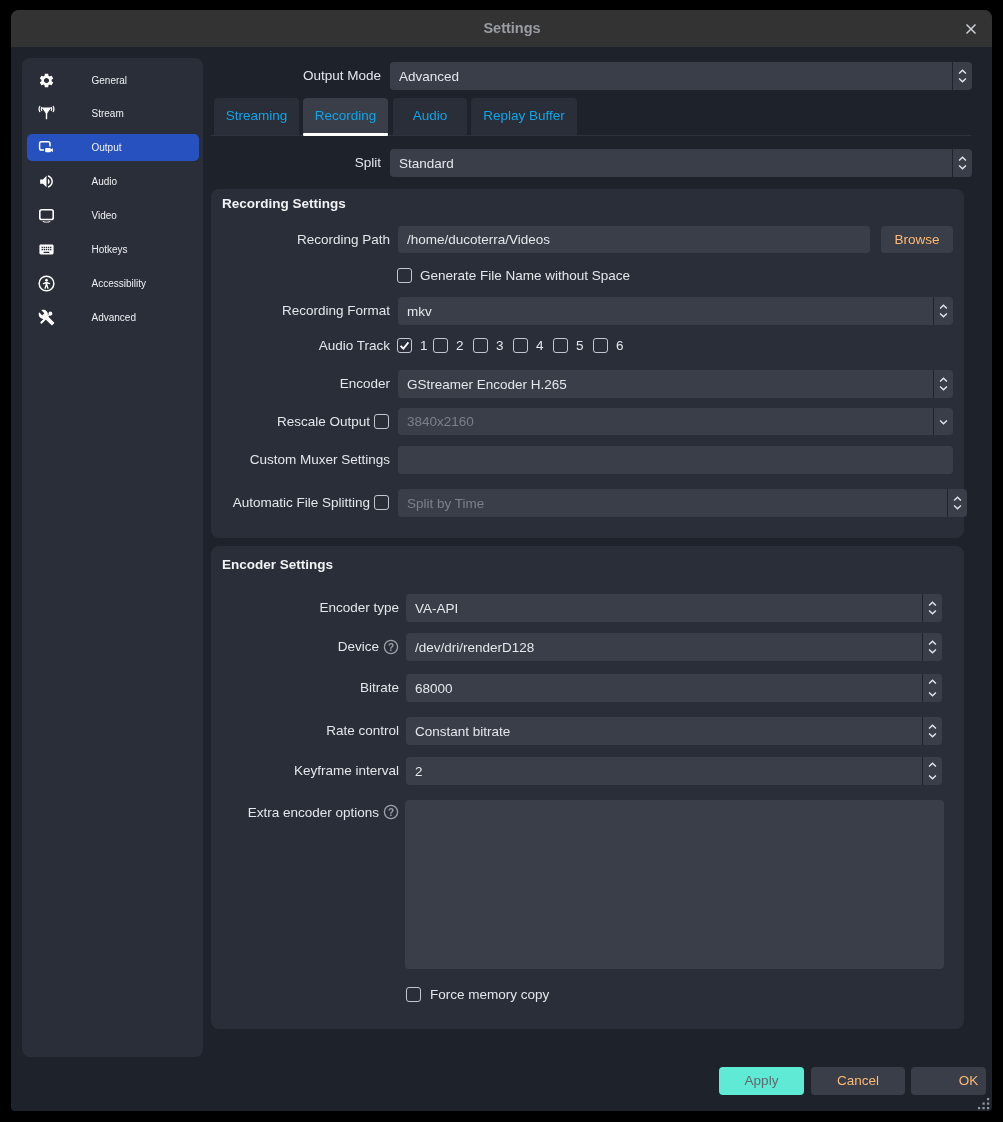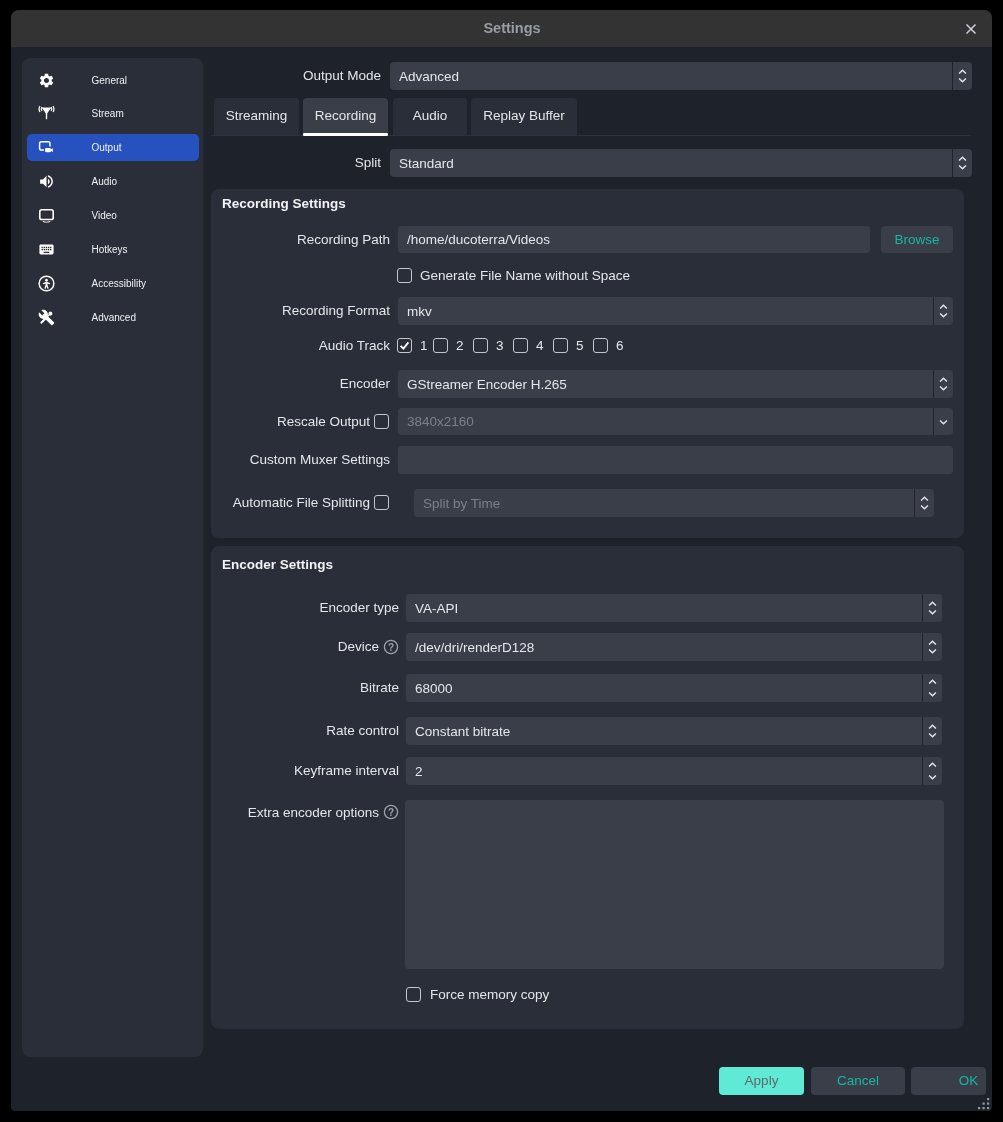--- a/index.html
+++ b/index.html
@@ -30,23 +30,23 @@
 .fld .sx { position:absolute; right:0; top:0; bottom:0; width:20px;
   border-left:1px solid #20232b; display:flex; flex-direction:column;
   align-items:center; justify-content:center; }
 .fld.dis { color:#7a8089; }
 .panel { position:absolute; left:211px; width:753px; background:#2a2e38; border-radius:8px; }
 .ptitle { position:absolute; left:222px; font-weight:bold; font-size:13.5px;
   color:#f0f2f4; height:16px; line-height:16px; }
 .cb { position:absolute; width:15px; height:15px; border:1px solid #c2c6cd;
   border-radius:3px; background:transparent; }
 .btn { position:absolute; height:28px; background:#3a3e49; border-radius:4px;
-  text-align:center; line-height:28px; color:#14b8a6; font-size:13.5px; }
+  text-align:center; line-height:28px; color:#fdba74; font-size:13.5px; }
 .tab { position:absolute; top:98px; height:38px; background:#2a2e38;
-  border-radius:4px 4px 0 0; text-align:center; line-height:36px; color:#e5e5e5; }
+  border-radius:4px 4px 0 0; text-align:center; line-height:36px; color:#0ea5e9; }
 .tab.sel { background:#3a3e49; }
 .chv { display:block; }
 </style>
 </head>
 <body>
 <div id="page">
   <div id="win"></div>
   <div id="titlebar">
       <div id="title">Settings</div>
       <div id="closex"><svg width="12" height="12" viewBox="0 0 12 12">
@@ -208,21 +208,21 @@
     <span class="sx">
         <svg class="chv" width="9" height="6" viewBox="0 0 9 6">
           <polyline points="1.1,1.4 4.5,4.7 7.9,1.4" fill="none" stroke="#dfe2e7" stroke-width="1.45"></polyline>
         </svg>
       </span>
   </div>
   <div class="label" style="right:613px; top:451px;">Custom Muxer Settings</div>
   <div class="fld" style="left:398px; top:446px; width:555px; height:28px;"></div>
   <div class="label" style="right:633px; top:494px;">Automatic File Splitting</div>
   <div class="cb" style="left:374px; top:495px;"></div>
-  <div class="fld dis" style="left:398px; top:489px; width:520px; height:28px;margin-left:16px;">
+  <div class="fld dis" style="left:398px; top:489px; width:569px; height:28px;">
     <span class="tx">Split by Time</span>
     <span class="sx">
         <svg class="chv" width="9" height="6" viewBox="0 0 9 6">
           <polyline points="1.1,4.6 4.5,1.3 7.9,4.6" fill="none" stroke="#dfe2e7" stroke-width="1.45"></polyline>
         </svg>
         <svg class="chv" style="margin-top:2px" width="9" height="6" viewBox="0 0 9 6">
           <polyline points="1.1,1.4 4.5,4.7 7.9,1.4" fill="none" stroke="#dfe2e7" stroke-width="1.45"></polyline>
         </svg>
       </span>
   </div>

